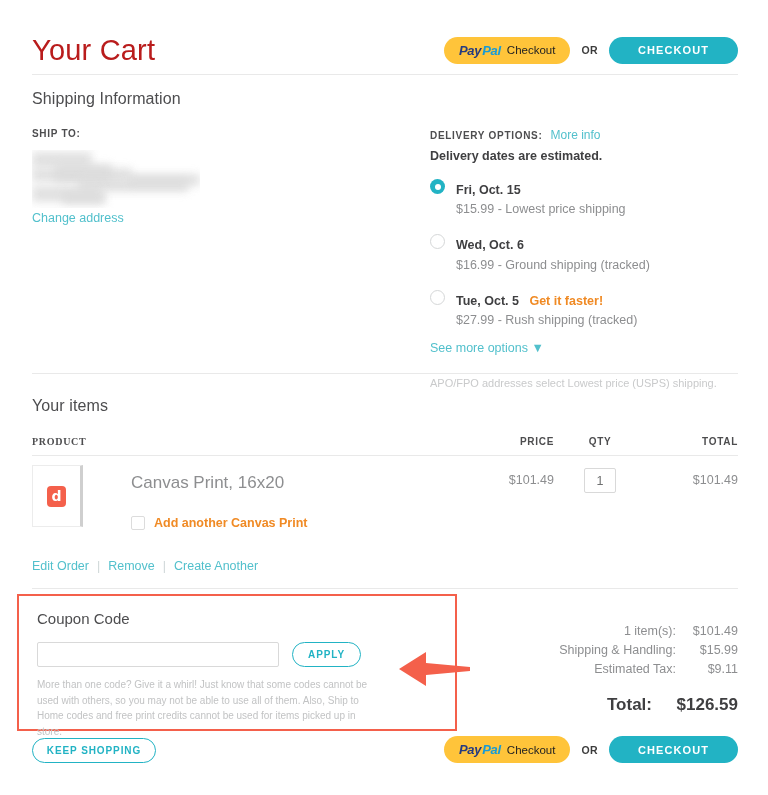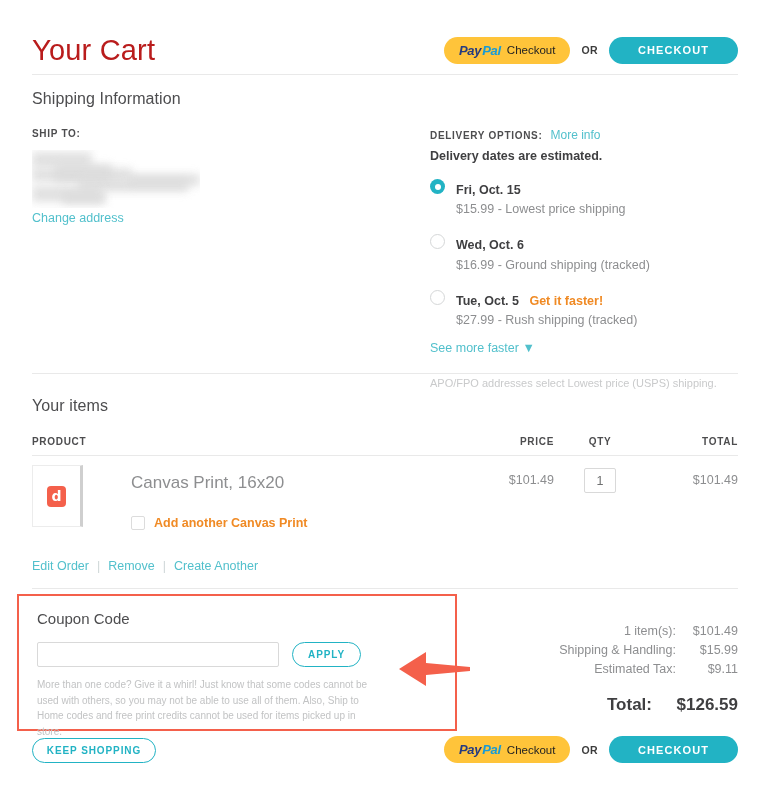--- a/index.html
+++ b/index.html
@@ -95,21 +95,21 @@
   .apo {
     font-size: 11px; color: #c9cacb; margin-top: 22px;
   }
 
   
   .tbl-head {
     position: absolute; left: 32px; right: 30px; top: 436px;
     display: flex; align-items: center;
     font-size: 10px; font-weight: bold; color: #4d4d4f; letter-spacing: .7px;
   }
-  .col-product { flex: 1; }
+  .col-product { flex: 1; font-family: Liberation Serif, serif; }
   .col-price { width: 92px; text-align: right; }
   .col-qty   { width: 92px; text-align: center; }
   .col-total { width: 92px; text-align: right; }
 
   .item-row {
     position: absolute; left: 32px; right: 30px; top: 465px;
     display: flex; align-items: flex-start;
   }
   .thumb-wrap { width: 72px; flex: 0 0 auto; }
   .thumb {
@@ -276,21 +276,21 @@
           <div>
             <span class="opt-date">Tue, Oct. 5</span>
             <span class="opt-fast">Get it faster!</span>
           </div>
           <div class="opt-desc">$27.99 - Rush shipping (tracked)</div>
         </div>
       </div>
 
     </div>
 
-    <div class="more-opts">See more faster ▼</div>
+    <div class="more-opts">See more options ▼</div>
     <div class="apo">APO/FPO addresses select Lowest price (USPS) shipping.</div>
   </div>
 
   <div class="rule" style="top:373px"></div>
 
   <div class="sec-head" style="left:32px; top:397px">Your items</div>
 
   <div class="tbl-head">
     <div class="col-product">PRODUCT</div>
     <div class="col-price">PRICE</div>

